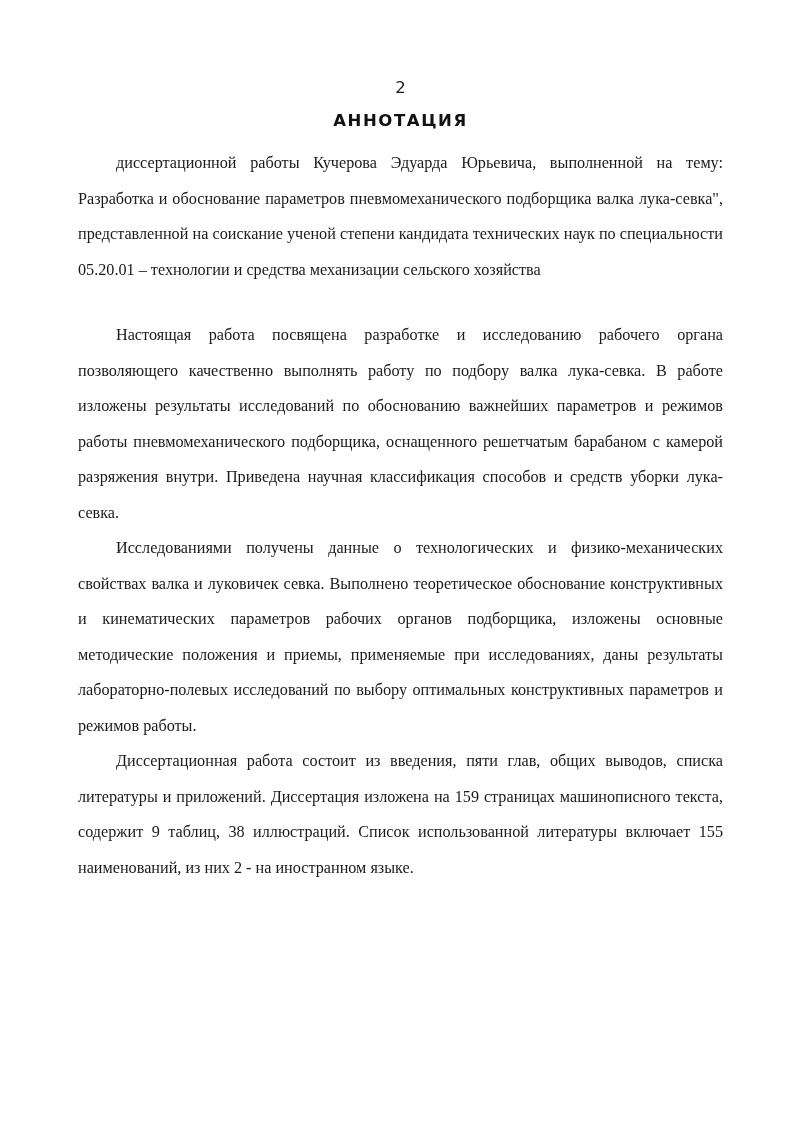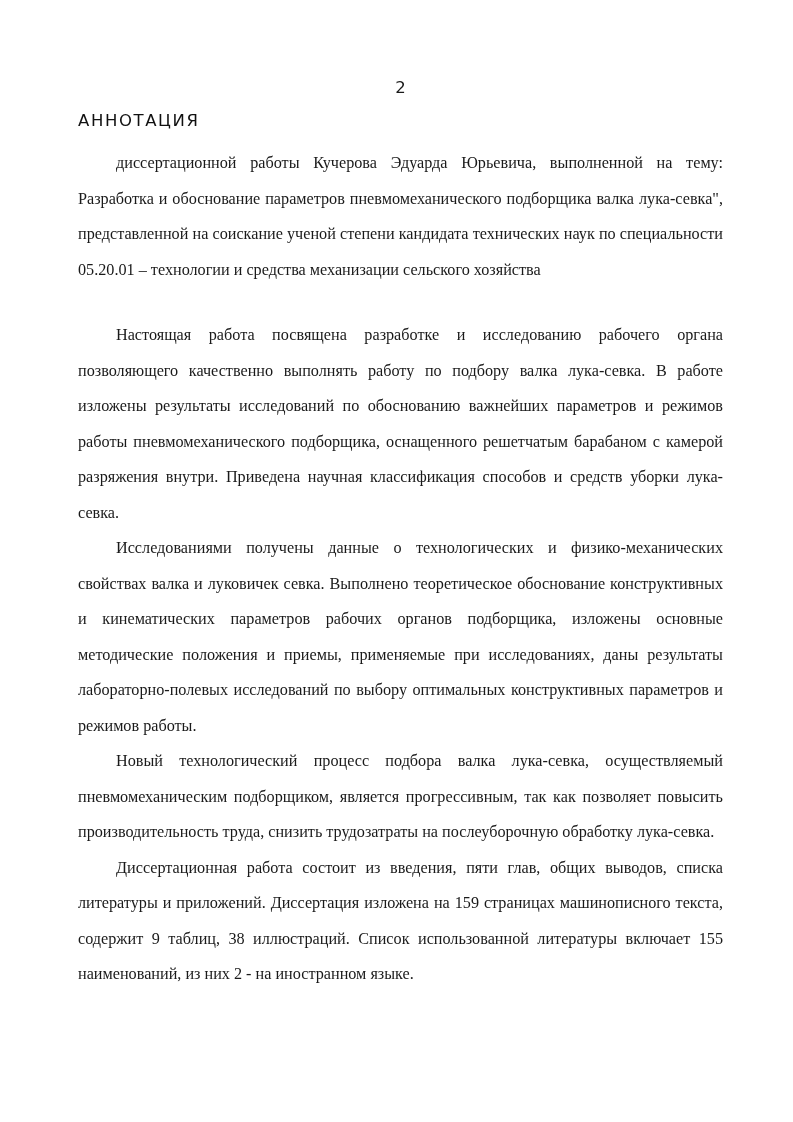--- a/index.html
+++ b/index.html
@@ -23,24 +23,26 @@
     position: relative;
   }
   .page-number {
     text-align: center;
     font-size: 16.5px;
     color: #1a1a1a;
     margin: 0 0 14px 0;
     letter-spacing: 0.2px;
   }
   .doc-title {
+    text-align: center;
     font-size: 16.5px;
     letter-spacing: 1.6px;
     margin: 0 0 16px 0;
     color: #111;
+    font-weight: bold;
   }
   .para {
     font-size: 16.2px;
     line-height: 35.5px;
     text-align: justify;
     text-justify: inter-word;
     margin: 0;
     color: #1a1a1a;
     hyphens: manual;
   }
@@ -67,17 +69,16 @@
   <div class="header-block">
     <p class="para indent">диссертационной работы Кучерова Эдуарда Юрьевича, выполненной на тему: Разработка и обоснование параметров пневмомеханического подборщика валка лука-севка", представленной на соискание ученой степени кандидата технических наук по специальности 05.20.01 – технологии и средства механизации сельского хозяйства</p>
   </div>
 
   <div class="gap-large"></div>
 
   <p class="para indent">Настоящая работа посвящена разработке и исследованию рабочего органа позволяющего качественно выполнять  работу по подбору валка лука-севка. В работе изложены результаты исследований по обоснованию важнейших параметров и режимов работы пневмомеханического подборщика, оснащенного решетчатым барабаном с камерой разряжения внутри. Приведена научная классификация способов и средств уборки лука-севка.</p>
 
   <p class="para indent">Исследованиями получены данные о технологических и физико-механических свойствах валка и луковичек севка. Выполнено теоретическое обоснование конструктивных и кинематических параметров рабочих органов подборщика, изложены основные  методические положения и приемы, применяемые при исследованиях, даны результаты лабораторно-полевых исследований по выбору оптимальных конструктивных параметров и режимов работы.</p>
 
-  <p class="para indent">Новый технологический процесс подбора валка лука-севка, осуществляемый пневмомеханическим подборщиком, является прогрессивным, так как позволяет повысить производительность труда, снизить трудозатраты  на послеуборочную обработку лука-севка.</p>
 
   <p class="para indent">Диссертационная работа состоит из введения, пяти глав, общих выводов, списка литературы и приложений. Диссертация изложена на 159 страницах машинописного текста, содержит 9 таблиц, 38 иллюстраций. Список использованной литературы включает 155 наименований, из них 2 - на иностранном языке.</p>
 
 </div>
 
 </body></html>

